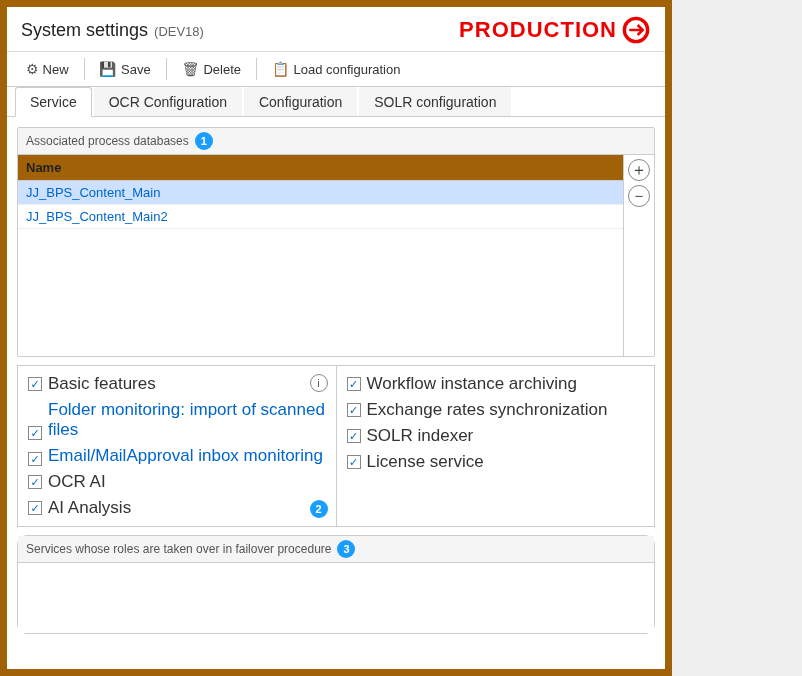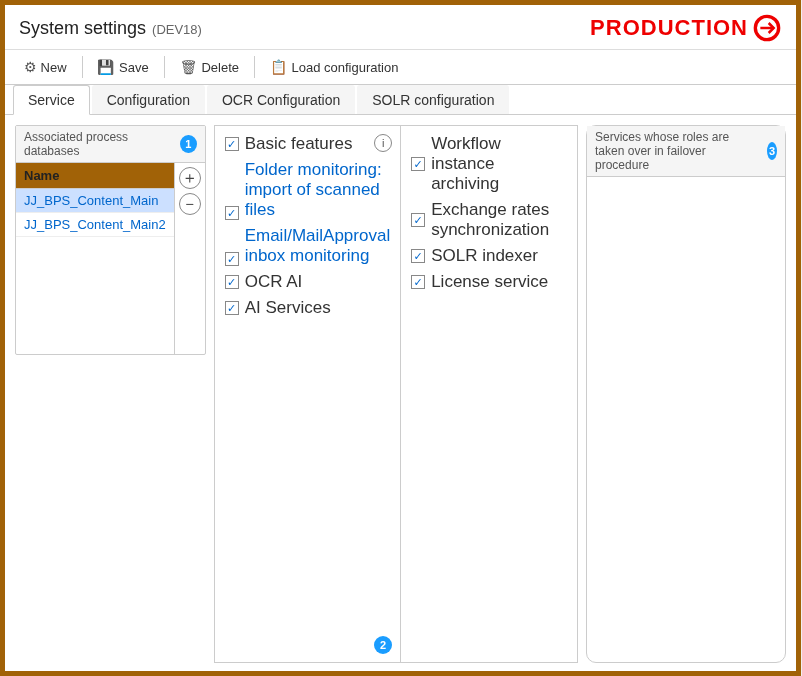--- a/index.html
+++ b/index.html
@@ -5,24 +5,24 @@
     * { box-sizing: border-box; margin: 0; padding: 0; }
     body {
       font-family: 'Segoe UI', Arial, sans-serif;
       font-size: 13px;
       background: #f0f0f0;
       width: 802px;
       height: 676px;
       overflow: hidden;
     }
     .window {
-      width: 801px;
+      width: 672px;
       height: 676px;
       background: #fff;
-      border: 5px solid #a16207;
+      border: 7px solid #a16207;
       display: flex;
       flex-direction: column;
     }
     .title-bar {
       display: flex;
       align-items: center;
       justify-content: space-between;
       padding: 8px 14px 6px 14px;
       background: #fff;
       border-bottom: 1px solid #ddd;
@@ -108,21 +108,21 @@
       border-color: #ccc;
       border-bottom: 1px solid #fff;
       margin-bottom: -1px;
       z-index: 1;
     }
     .content {
       flex: 1;
       padding: 10px 10px 8px 10px;
       overflow-y: auto;
       display: flex;
-      flex-direction: row;
+      flex-direction: column;
       gap: 8px;
     }
     .section {
       border: 1px solid #ccc;
       border-radius: 2px;
     }
     .section-header {
       display: flex;
       align-items: center;
       gap: 6px;
@@ -319,22 +319,22 @@
     </button>
     <div class="toolbar-separator"></div>
     <button class="toolbar-btn">
       <span class="toolbar-icon">📋</span>
       <span>Load configuration</span>
     </button>
   </div>
 
   <div class="tabs">
     <div class="tab active">Service</div>
+    <div class="tab">OCR Configuration</div>
     <div class="tab">Configuration</div>
-    <div class="tab">OCR Configuration</div>
     <div class="tab">SOLR configuration</div>
   </div>
 
   <div class="content">
 
     <div class="section db-area">
       <div class="section-header">
         <span class="section-label">Associated process databases</span>
         <span class="badge">1</span>
       </div>
@@ -368,21 +368,21 @@
         <div class="feature-item linked">
           <div class="feature-checkbox checked"></div>
           <span style="color:#0066cc;">Email/MailApproval inbox monitoring</span>
         </div>
         <div class="feature-item">
           <div class="feature-checkbox checked"></div>
           <span>OCR AI</span>
         </div>
         <div class="feature-item">
           <div class="feature-checkbox checked"></div>
-          <span>AI Services</span>
+          <span>AI Analysis</span>
         </div>
         <div class="badge-overlay">
           <span class="badge">2</span>
         </div>
       </div>
 
       <div class="features-col">
         <div class="feature-item">
           <div class="feature-checkbox checked"></div>
           <span>Workflow instance archiving</span>

